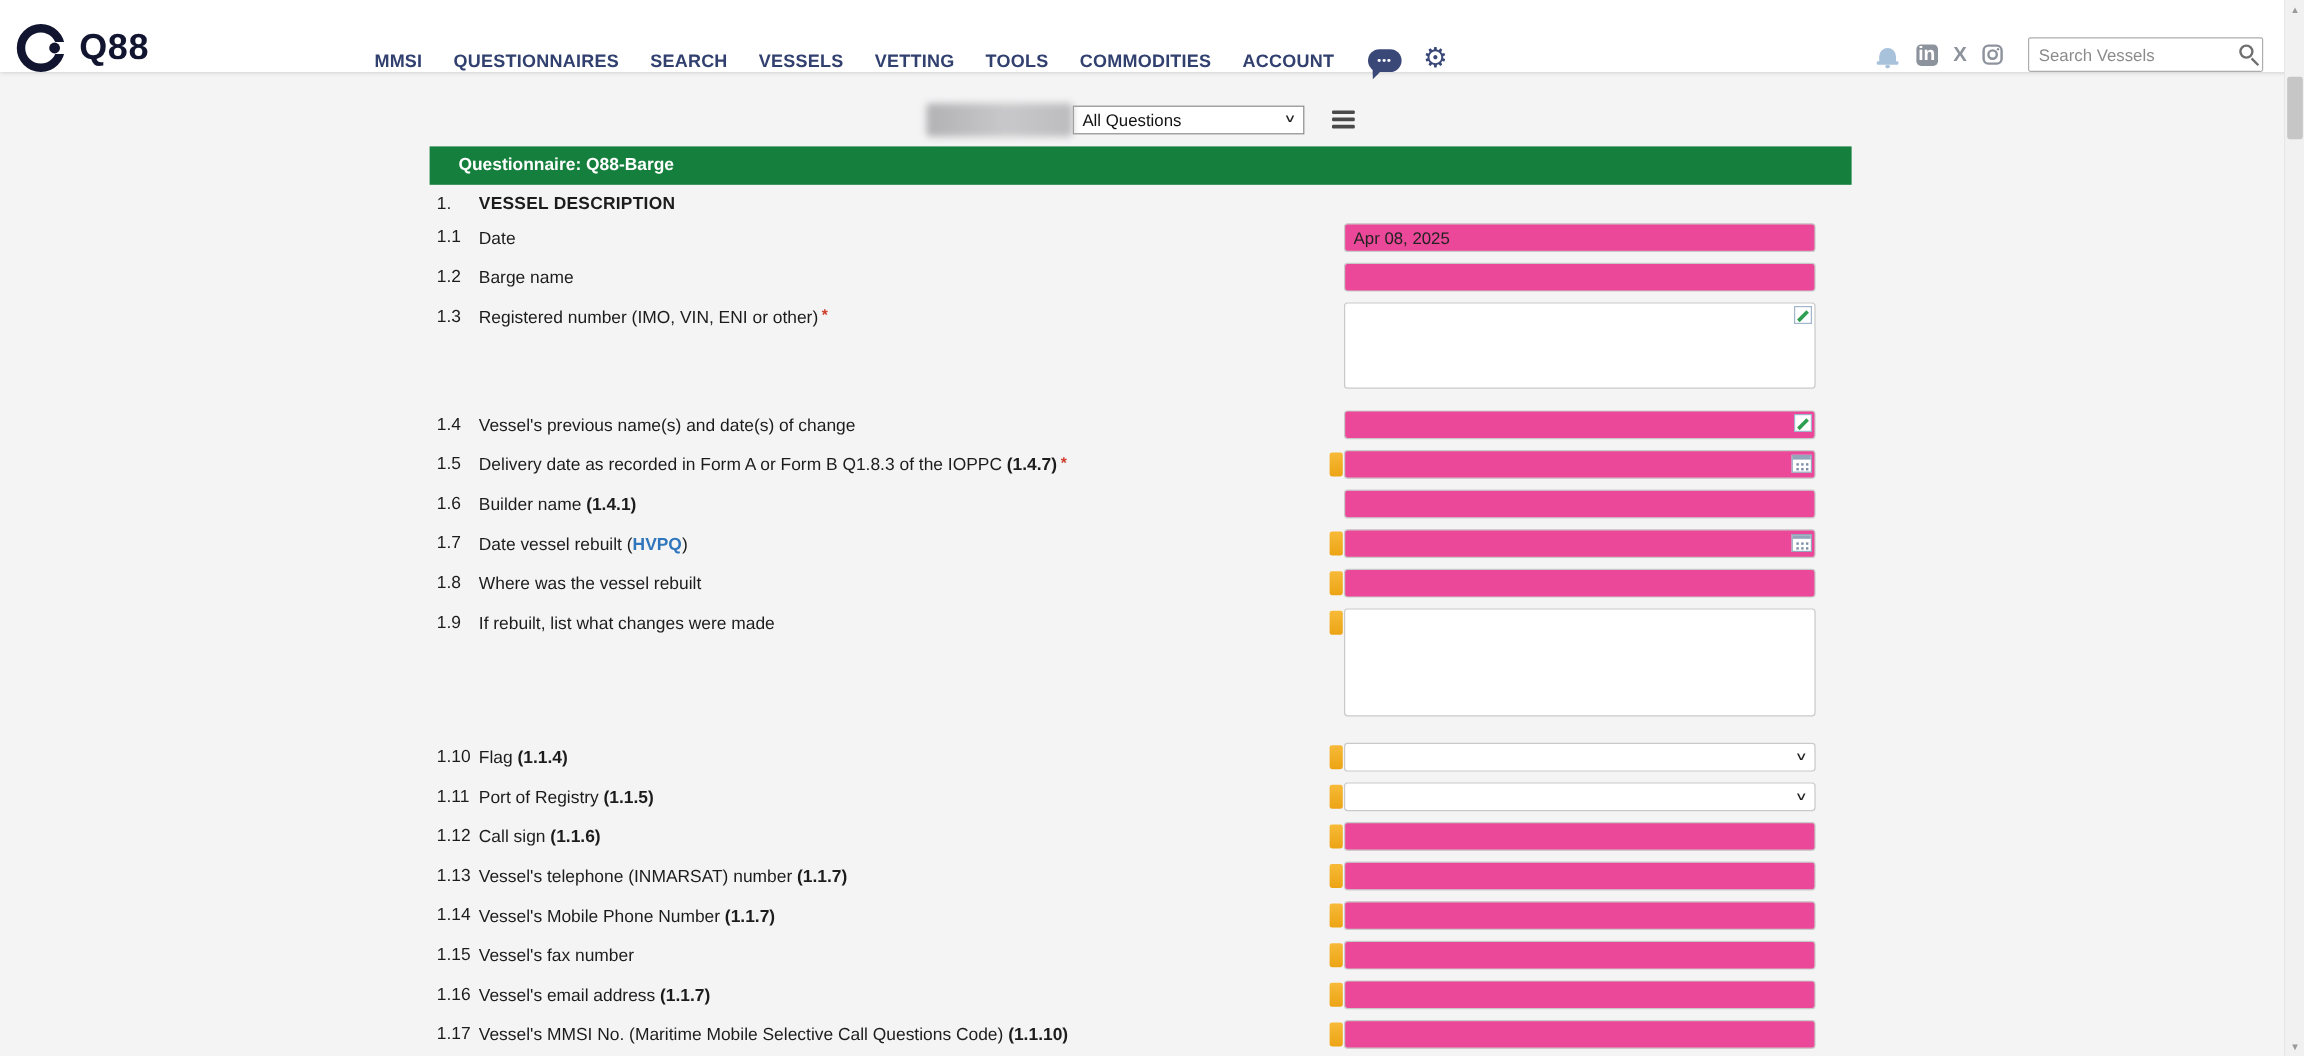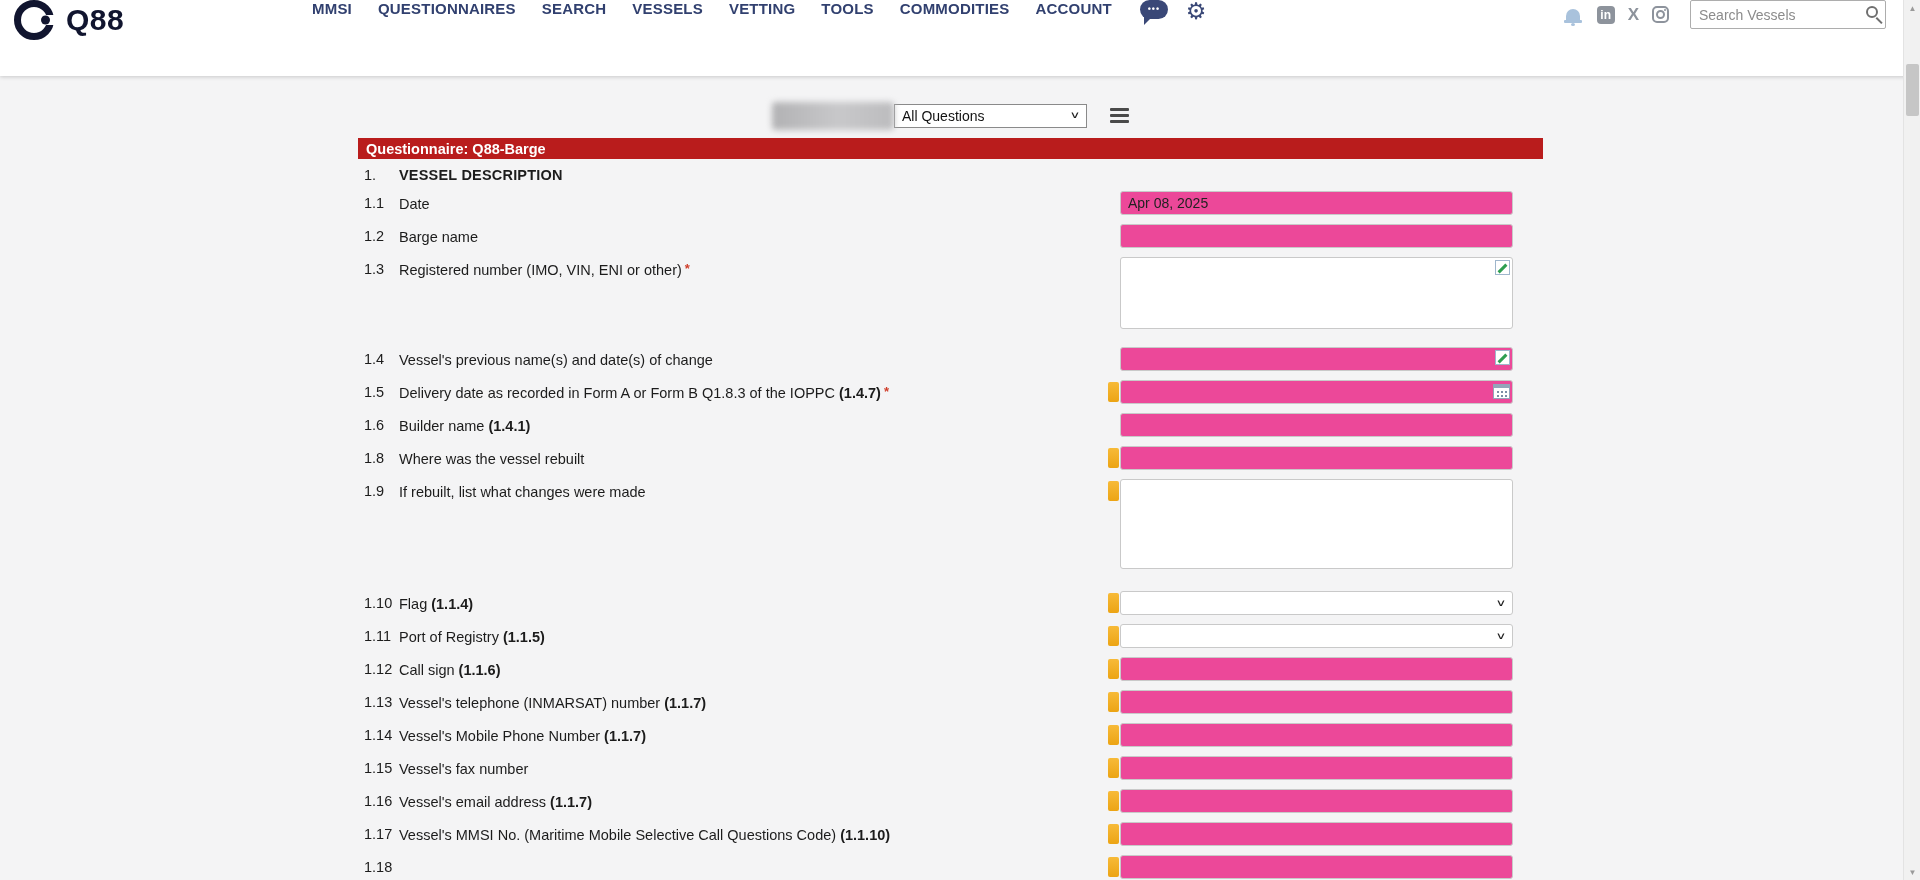--- a/index.html
+++ b/index.html
@@ -1,38 +1,38 @@
 <!DOCTYPE html>
 <html><head>
 <meta charset="utf-8">
 <style>
   *{margin:0;padding:0;box-sizing:border-box}
   html,body{width:1920px;height:880px;overflow:hidden}
   body{font-family:"Liberation Sans",sans-serif;background:#f4f4f5;color:#1c1c1c;font-size:14.5px}
 
   
-  .nav{position:relative;height:76px;background:#fff;display:flex;align-items:flex-start;
+  .nav{position:relative;height:60px;background:#fff;display:flex;align-items:flex-end;
        padding:0 34px 0 14px;box-shadow:0 1px 4px rgba(0,0,0,.18);z-index:5}
   .brand{display:flex;align-items:center;gap:12px;min-width:150px}
   .logo-ring{position:relative;width:40px;height:40px;border:7px solid #11152f;border-radius:50%}
   .logo-ring .notch{position:absolute;right:-8px;top:50%;transform:translateY(-50%);width:12px;height:10px;background:#fff}
   .logo-ring .dot{position:absolute;right:-3px;top:50%;transform:translateY(-50%);width:9px;height:9px;border-radius:50%;background:#11152f}
   .logo-text{font-size:30px;font-weight:bold;color:#11152f;letter-spacing:.5px}
   .menu{display:flex;gap:26px;margin-left:148px;align-items:center}
   .menu a{color:#31406f;font-weight:bold;font-size:15px;text-decoration:none;letter-spacing:.2px;cursor:pointer}
   .chat{position:relative;width:28px;height:19px;background:#3a4877;border-radius:10px;margin-left:28px;
         display:flex;align-items:center;justify-content:center;color:#fff;font-size:9px;line-height:9px;
         letter-spacing:1px;font-weight:bold;cursor:pointer}
   .chat::after{content:"";position:absolute;left:4px;bottom:-6px;border:4px solid transparent;border-top-color:#3a4877;border-left-color:#3a4877}
   .gear{margin-left:18px;font-size:23px;color:#3a4877;line-height:1;cursor:pointer}
   .right{margin-left:auto;display:flex;align-items:center;gap:13px}
   .bell{position:relative;width:14px;height:12px;background:#a9c2dc;border-radius:7px 7px 1px 1px;margin-right:4px;cursor:pointer}
   .bell::after{content:"";position:absolute;left:-2px;bottom:-2px;width:18px;height:2.5px;background:#a9c2dc;border-radius:1px}
   .bell::before{content:"";position:absolute;left:5px;bottom:-5px;width:4px;height:3px;background:#a9c2dc;border-radius:50%}
-  .li-icon{width:18px;height:18px;border-radius:4px;background:#8d939c;color:#fff;font-size:12px;font-weight:bold;
+  .li-icon{width:18px;height:18px;border-radius:4px;background:#8d939c;color:#fff;font-size:16px;font-weight:bold;
            display:flex;align-items:center;justify-content:center;cursor:pointer}
   .x-icon{font-size:17px;font-weight:bold;color:#8d939c;cursor:pointer}
   .ig-icon{position:relative;width:17px;height:17px;border:2px solid #8d939c;border-radius:5px;cursor:pointer}
   .ig-icon::before{content:"";position:absolute;left:2px;top:2px;width:5px;height:5px;border:2px solid #8d939c;border-radius:50%}
   .ig-icon::after{content:"";position:absolute;right:1px;top:1px;width:2px;height:2px;background:#8d939c;border-radius:50%}
   .search-box{position:relative;width:196px;height:29px;border:1px solid #adadad;border-radius:2px;background:#fff;margin-left:8px}
   .search-box input{width:100%;height:100%;border:none;outline:none;background:transparent;padding:0 30px 0 8px;font:inherit;font-size:14px;color:#8b5cf6}
   .search-box input::placeholder{color:#8b8b8b}
   .mag{position:absolute;right:7px;top:5px;width:12px;height:12px;border:2px solid #6f6f6f;border-radius:50%;cursor:pointer}
   .mag::after{content:"";position:absolute;left:9px;top:9px;width:8px;height:2px;background:#6f6f6f;transform:rotate(45deg);transform-origin:0 0}
@@ -41,22 +41,22 @@
   .content{margin-left:358px;width:1185px}
   .toolbar{margin-top:24px;height:31px;display:flex;align-items:center;justify-content:center}
   .blob{width:122px;height:28px;border-radius:4px;background:linear-gradient(90deg,#b2b2b4,#c8c8ca 55%,#bcbcbe);filter:blur(3px)}
   .right-tools{display:flex;align-items:center}
   .dropdown{width:193px;height:24px;background:#fff;border:1px solid #8a8a8a;display:flex;align-items:center;
             justify-content:space-between;padding:0 7px;font-size:14px;color:#111;cursor:pointer}
   .chev{font-size:11px;color:#222;transform:scaleX(1.35) scaleY(.85);line-height:1}
   .hamburger{margin-left:23px;display:flex;flex-direction:column;gap:3px;cursor:pointer}
   .hamburger i{display:block;width:19px;height:3px;background:#4a4a4a;border-radius:1px}
 
-  .qtitle{margin-top:7px;height:21px;background:#b91c1c;color:#fff;font-weight:bold;font-size:14.5px;
-          display:flex;align-items:center;padding-left:8px}
+  .qtitle{margin-top:7px;height:32px;background:#15803d;color:#fff;font-weight:bold;font-size:14.5px;
+          display:flex;align-items:center;padding-left:24px}
   .sectionrow{display:flex;height:30px;padding-top:8px}
   .qnum{flex:0 0 41px;padding-left:6px}
   .section-title{font-weight:bold;letter-spacing:.2px}
 
   .row{display:flex;min-height:33px;align-items:flex-start}
   .row .qnum{padding-top:6px}
   .qlabel{flex:1;padding-top:6px;line-height:18px}
   .ref{font-weight:bold;margin-left:4px}
   .req{color:#cf3d2a;font-weight:bold;margin-left:3px;font-size:13px;position:relative;top:-2px}
   .lnk{color:#2f76bc;font-weight:bold;text-decoration:none;cursor:pointer}
@@ -197,20 +197,28 @@
 
   <div class="row">
     <span class="qnum">1.6</span>
     <span class="qlabel"><span>Builder name</span><b class="ref">(1.4.1)</b></span>
     <span class="fieldcol">
         <span class="marker none"></span>
       <span class="fld"><input type="text" style=""></span>
     </span>
   </div>
 
+  <div class="row">
+    <span class="qnum">1.7</span>
+    <span class="qlabel"><span>Date vessel rebuilt (</span><a class="lnk">HVPQ</a><span>)</span></span>
+    <span class="fieldcol">
+        <span class="marker"></span>
+      <span class="fld"><input type="text" class="pad-icon" style=""><span class="cal"></span></span>
+    </span>
+  </div>
 
   <div class="row">
     <span class="qnum">1.8</span>
     <span class="qlabel"><span>Where was the vessel rebuilt</span></span>
     <span class="fieldcol">
         <span class="marker"></span>
       <span class="fld"><input type="text" style=""></span>
     </span>
   </div>
 

